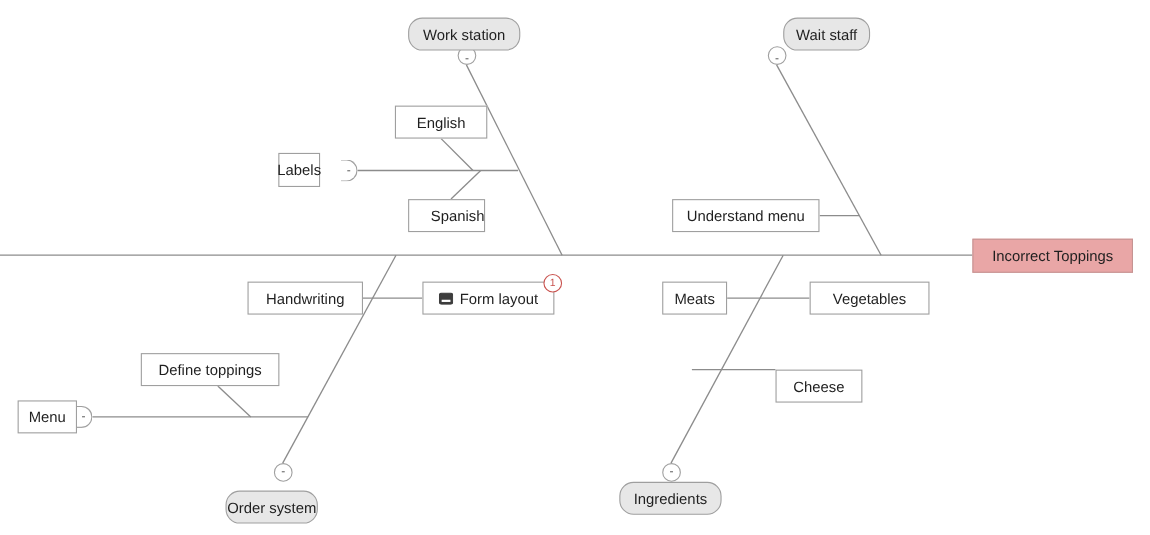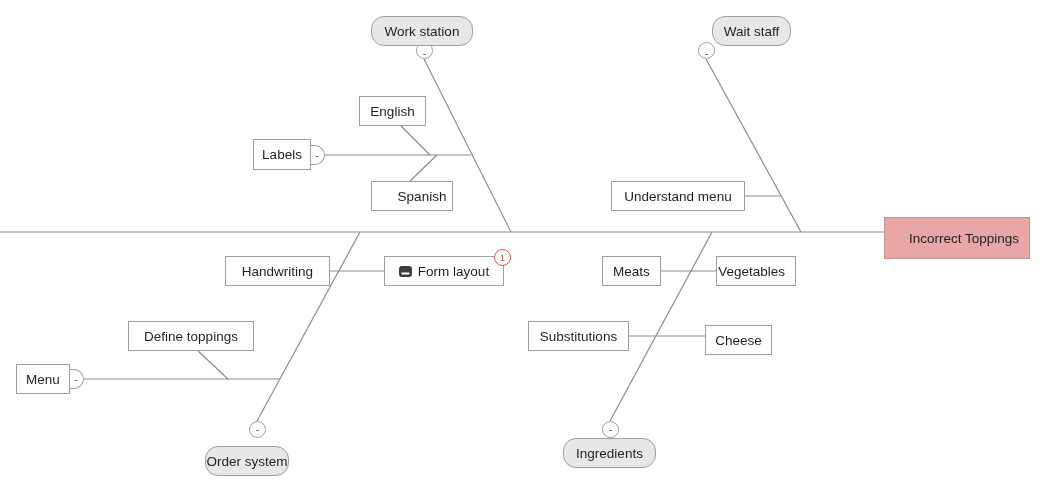--- a/index.html
+++ b/index.html
@@ -18,21 +18,21 @@
   }
   svg.lines{position:absolute;left:0;top:0;z-index:0;}
   line{stroke:var(--line);stroke-width:1.2;}
   .node{
     position:absolute;height:30px;box-sizing:border-box;z-index:2;
     background:#fff;border:1px solid var(--box-border);
     display:flex;align-items:center;justify-content:center;
     font-size:13.5px;white-space:nowrap;padding:0 10px;cursor:default;
   }
   .node.cat{background:var(--category-fill);border-radius:13px;}
-  .node.effect{background:var(--effect-fill);border-color:var(--effect-border);height:42px;justify-content:flex-end;}
+  .node.effect{background:var(--effect-fill);border-color:var(--effect-border);height:31px;}
   .toggle{
     position:absolute;box-sizing:border-box;background:#fff;
     border:1px solid var(--box-border);color:#555;
     display:flex;align-items:center;justify-content:center;
     font-size:11px;line-height:1;cursor:pointer;
   }
   .toggle.circle{width:17px;height:17px;border-radius:50%;z-index:1;}
   .toggle.circle.below{padding-top:5px;}
   .toggle.tab{width:15px;height:20px;border-radius:0 10px 10px 0;border-left:none;z-index:1;}
   .badge{
@@ -68,27 +68,27 @@
   <div class="node cat" style="left:371px;top:16px;width:102px;">
     <span>Work station</span>
   </div>
 
   <div class="toggle circle below" style="left:698px;top:42px;">-</div>
   <div class="node cat" style="left:668px;top:16px;width:79px;margin-left:44px;">
     <span>Wait staff</span>
   </div>
 
   <div class="toggle tab" style="left:310px;top:145px;">-</div>
-  <div class="node" style="left:253px;top:139px;width:58px;height:31px;">
+  <div class="node" style="left:253px;top:139px;width:38px;height:31px;">
     <span>Labels</span>
   </div>
-  <div class="node" style="left:359px;top:96px;width:67px;">
+  <div class="node" style="left:359px;top:96px;width:84px;">
     <span>English</span>
   </div>
-  <div class="node" style="left:371px;top:181px;width:82px;padding-left:30px;">
+  <div class="node" style="left:371px;top:181px;width:70px;padding-left:30px;">
     <span>Spanish</span>
   </div>
 
   <div class="node" style="left:611px;top:181px;width:134px;">
     <span>Understand menu</span>
   </div>
 
   <div class="node effect" style="left:884px;top:217px;width:146px;">
     <span>Incorrect Toppings</span>
   </div>
@@ -103,31 +103,28 @@
           <rect x="2.5" y="6.5" width="8" height="2" fill="#ffffff"></rect>
         </svg>
     </span>
     <span>Form layout</span>
     <span class="badge">1</span>
   </div>
 
   <div class="node" style="left:602px;top:256px;width:59px;text-align:right;">
     <span>Meats</span>
   </div>
-  <div class="node" style="left:716px;top:256px;width:80px;justify-content:flex-end;">
+  <div class="node" style="left:736px;top:256px;width:109px;">
     <span>Vegetables</span>
   </div>
 
   <div class="node" style="left:128px;top:321px;width:126px;">
     <span>Define toppings</span>
   </div>
-  <div class="node" style="left:528px;top:321px;width:101px;">
-    <span>Substitutions</span>
-  </div>
-  <div class="node" style="left:705px;top:325px;width:67px;">
+  <div class="node" style="left:705px;top:336px;width:79px;">
     <span>Cheese</span>
   </div>
 
   <div class="toggle tab" style="left:69px;top:369px;">-</div>
   <div class="node" style="left:16px;top:364px;width:54px;">
     <span>Menu</span>
   </div>
 
   <div class="toggle circle" style="left:249px;top:421px;">-</div>
   <div class="node cat" style="left:205px;top:446px;width:84px;">

